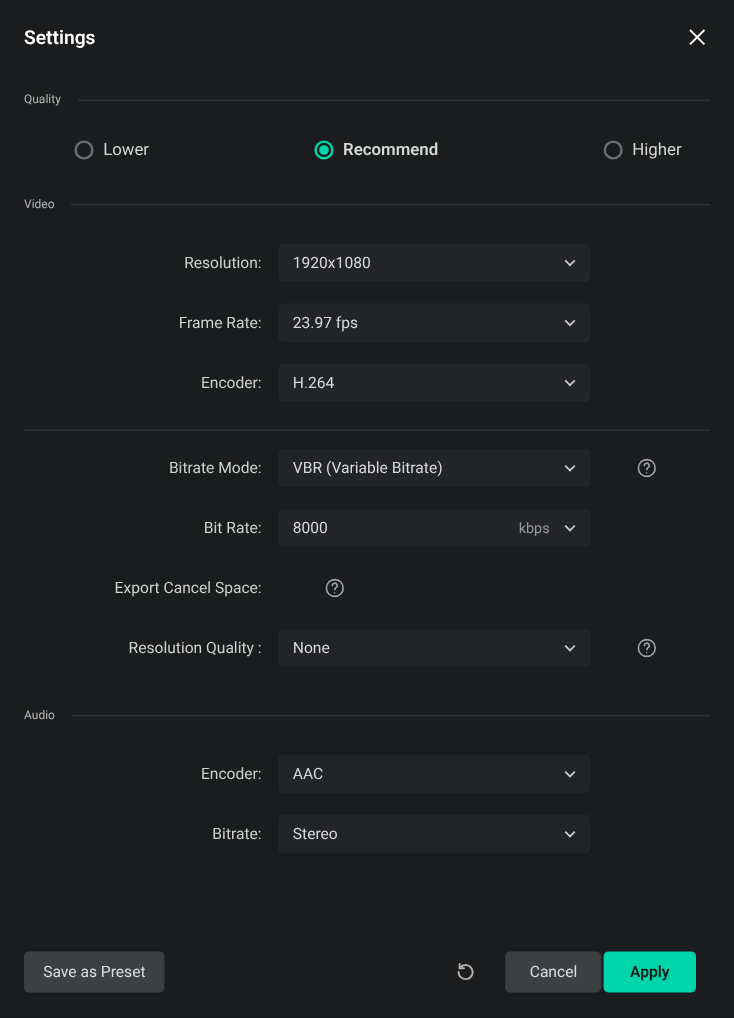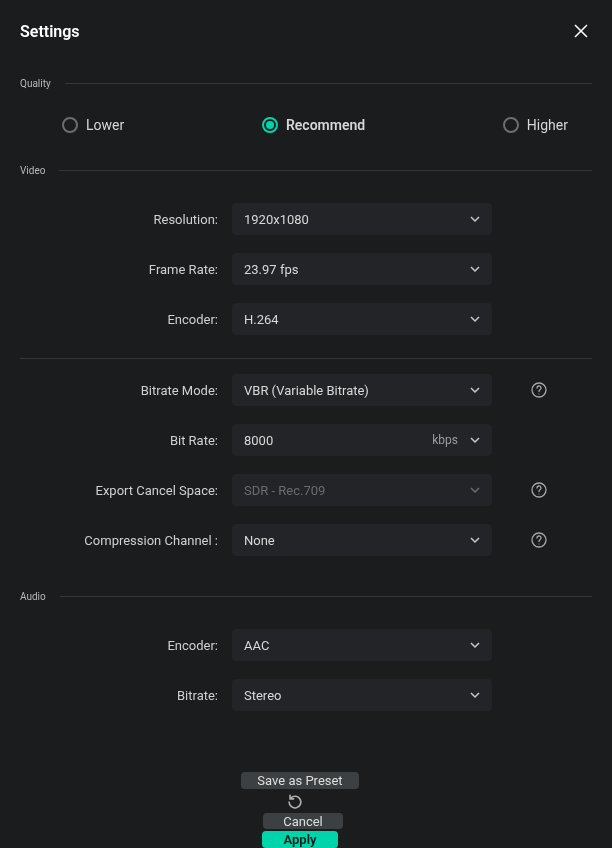--- a/index.html
+++ b/index.html
@@ -29,21 +29,21 @@
     .dropdown.disabled { color: #6a6c6e; cursor: default; }
     .chevron { position: absolute; right: 12px; top: 50%; transform: translateY(-50%); }
     .chevron svg { width: 10px; height: 10px; display:block; }
     .unit { position: absolute; right: 34px; top: 50%; transform: translateY(-50%); color: #9a9b9c; font-size: 12px; }
     .dropdown.has-unit .chevron { right: 12px; }
     .help-icon { width: 18px; height: 18px; margin-left: 38px; cursor: pointer; opacity: 0.8; display:flex; align-items:center; justify-content:center; }
     .help-icon svg { width: 16px; height: 16px; }
 
     .divider { height: 1px; background: #35383b; margin: 14px 0 6px 0; }
 
-    .footer { position: absolute; bottom: 0; left: 0; right: 12px; height: 76px; background: linear-gradient(to bottom, rgba(26,28,30,0) 0%, rgba(26,28,30,1) 20%); display: flex; align-items: center; padding: 0 20px; gap: 2px; flex-direction: column; }
+    .footer { position: absolute; bottom: 0; left: 0; right: 12px; height: 76px; background: linear-gradient(to bottom, rgba(26,28,30,0) 0%, rgba(26,28,30,1) 20%); display: flex; align-items: center; padding: 0 20px; gap: 2px; }
     .btn { height: 34px; border-radius: 4px; border: none; font-size: 13px; cursor: pointer; display:flex; align-items:center; justify-content:center; }
     .btn-preset { background: #3d4043; color: #dedfdf; padding: 0 16px; }
     .spacer { flex: 1; }
     .reset-btn { width: 30px; height: 30px; cursor: pointer; display:flex; align-items:center; justify-content:center; opacity:0.8; margin-right: 10px;}
     .reset-btn svg { width: 18px; height: 18px; }
     .btn-apply { background: #00d4aa; color: #0b1d18; padding: 0 22px; font-weight: 600; }
     .btn-cancel { background: #3d4043; color: #dedfdf; padding: 0 20px; margin-left: 6px; }
   </style>
 </head>
 <body>
@@ -152,39 +152,31 @@
       <span class="chevron">
           <svg viewBox="0 0 10 10" fill="none" stroke="#c8c9ca" stroke-width="1.5">
             <polyline points="1,3 5,7 9,3"></polyline>
           </svg>
         </span>
     </div>
   </div>
 
   <div class="form-row">
     <div class="form-label">Export Cancel Space:</div>
-    <div class="dropdown disabled">
-      <span>SDR - Rec.709</span>
-      <span class="chevron">
-          <svg viewBox="0 0 10 10" fill="none" stroke="#6a6c6e" stroke-width="1.5">
-            <polyline points="1,3 5,7 9,3"></polyline>
-          </svg>
-        </span>
-    </div>
     <div class="help-icon">
       <svg viewBox="0 0 16 16" fill="none" stroke="#c8c9ca" stroke-width="1.3">
           <circle cx="8" cy="8" r="7"></circle>
           <path d="M6 6 a2 2 0 1 1 3 1.7 c-0.7 0.5 -1 0.9 -1 1.8" stroke-linecap="round"></path>
           <circle cx="8" cy="12" r="0.6" fill="#c8c9ca" stroke="none"></circle>
         </svg>
     </div>
   </div>
 
   <div class="form-row">
-    <div class="form-label">Compression Channel :</div>
+    <div class="form-label">Resolution Quality :</div>
     <div class="dropdown">
       <span>None</span>
       <span class="chevron">
           <svg viewBox="0 0 10 10" fill="none" stroke="#c8c9ca" stroke-width="1.5">
             <polyline points="1,3 5,7 9,3"></polyline>
           </svg>
         </span>
     </div>
     <div class="help-icon">
       <svg viewBox="0 0 16 16" fill="none" stroke="#c8c9ca" stroke-width="1.3">

